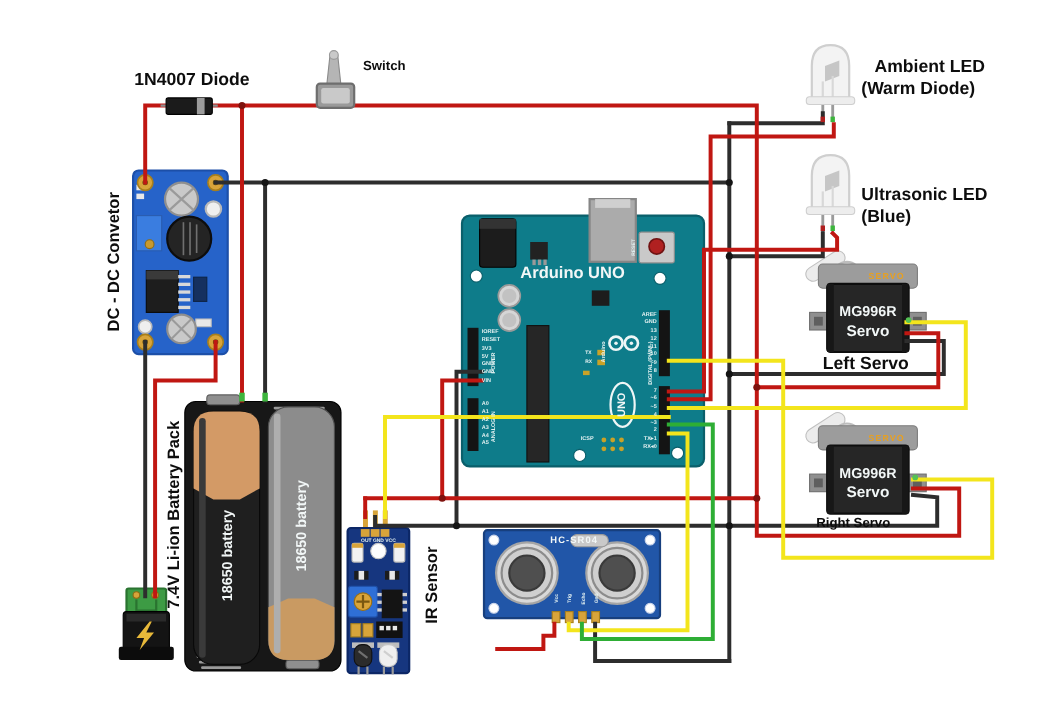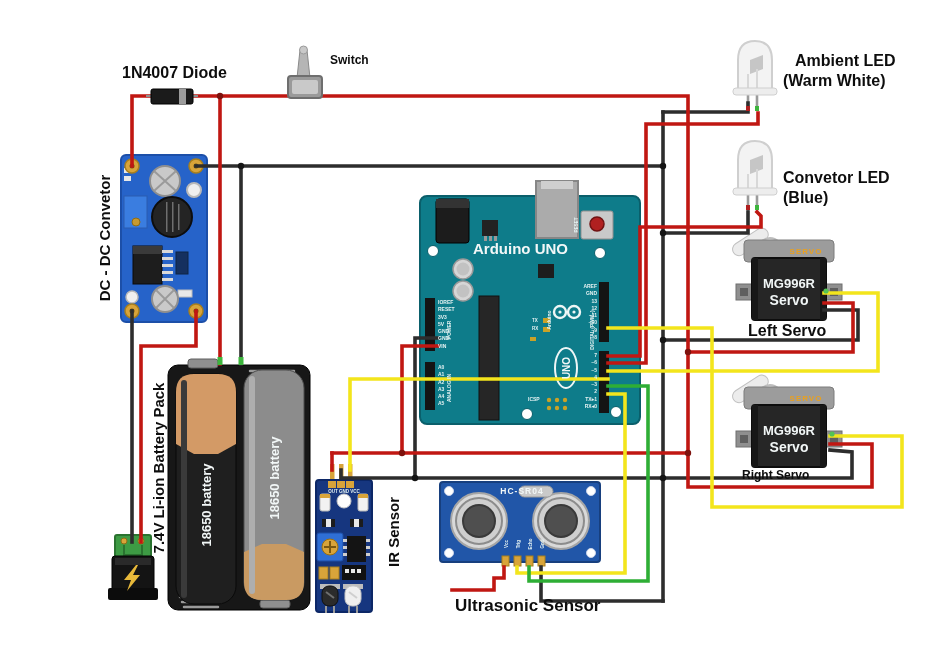--- a/index.html
+++ b/index.html
@@ -330,24 +330,23 @@
   </g>
 </svg>
 
 <div class="lbl" style="left:122px;top:64px;font-size:16px;">1N4007 Diode</div>
 <div class="lbl" style="left:330px;top:53px;font-size:12px;">Switch</div>
 <div class="lbl vert" style="left:104px;top:238px;font-size:15px;">DC - DC Convetor</div>
 <div class="lbl vert" style="left:158px;top:468px;font-size:15px;">7.4V Li-ion Battery Pack</div>
 <div class="lbl vert white" style="left:206px;top:505px;font-size:13px;">18650 battery</div>
 <div class="lbl vert white" style="left:274px;top:478px;font-size:13px;">18650 battery</div>
 <div class="lbl vert" style="left:393px;top:532px;font-size:15px;">IR Sensor</div>
-<div class="lbl" style="left:455px;top:596px;font-size:17px;">Ultrasonic Sensor</div>
 <div class="lbl" style="left:783px;top:52px;font-size:16px;margin-left:12px;">Ambient LED</div>
-<div class="lbl" style="left:783px;top:72px;font-size:16px;">(Warm White)</div>
-<div class="lbl" style="left:783px;top:169px;font-size:16px;">Convetor LED</div>
+<div class="lbl" style="left:783px;top:72px;font-size:16px;">(Warm Diode)</div>
+<div class="lbl" style="left:783px;top:169px;font-size:16px;">Ultrasonic LED</div>
 <div class="lbl" style="left:783px;top:189px;font-size:16px;">(Blue)</div>
 <div class="lbl" style="left:748px;top:322px;font-size:16px;">Left Servo</div>
 <div class="lbl" style="left:742px;top:468px;font-size:12px;">Right Servo</div>
 
 <div class="lbl white" style="left:473px;top:240px;font-size:15px;">Arduino UNO</div>
 <div class="pins" style="left:438px;top:299px;">IOREF
 RESET
 3V3
 5V
 GND

